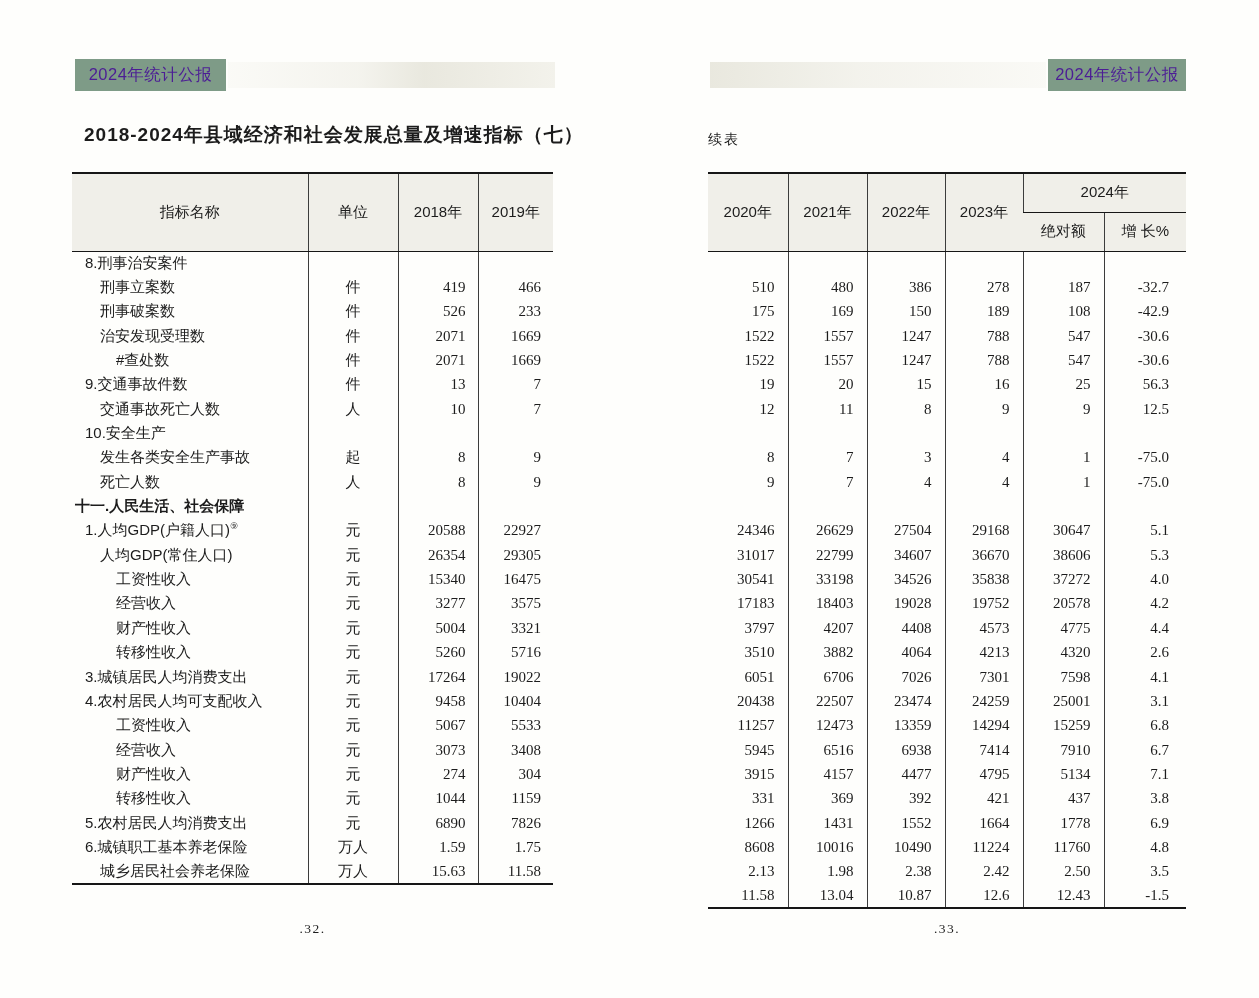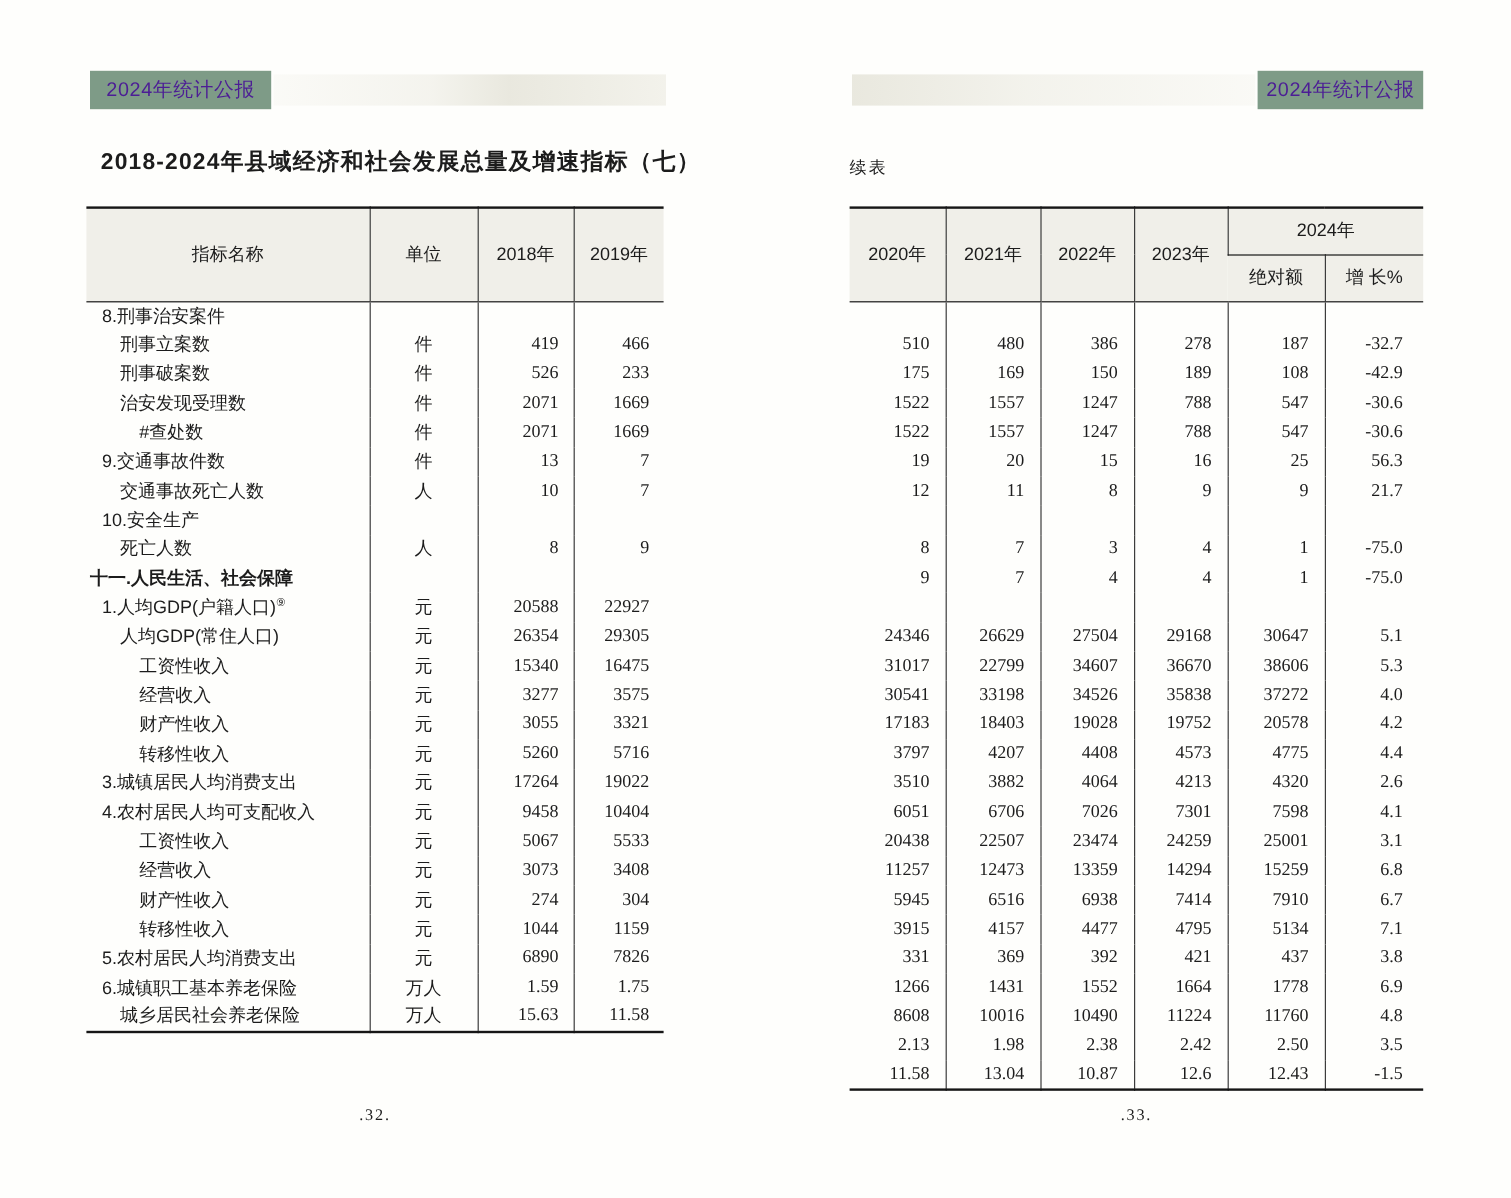--- a/index.html
+++ b/index.html
@@ -154,20 +154,26 @@
         <td class="num-cell">10</td>
         <td class="num-cell">7</td>
       </tr>
       <tr>
         <td class="name-cell ind1">10.安全生产</td>
         <td class="unit-cell"></td>
         <td class="num-cell"></td>
         <td class="num-cell"></td>
       </tr>
       <tr>
+        <td class="name-cell ind2">发生各类安全生产事故</td>
+        <td class="unit-cell">起</td>
+        <td class="num-cell">8</td>
+        <td class="num-cell">9</td>
+      </tr>
+      <tr>
         <td class="name-cell ind2">死亡人数</td>
         <td class="unit-cell">人</td>
         <td class="num-cell">8</td>
         <td class="num-cell">9</td>
       </tr>
       <tr>
         <td class="name-cell ind0">十一.人民生活、社会保障</td>
         <td class="unit-cell"></td>
         <td class="num-cell"></td>
         <td class="num-cell"></td>
@@ -192,21 +198,21 @@
       </tr>
       <tr>
         <td class="name-cell ind3">经营收入</td>
         <td class="unit-cell">元</td>
         <td class="num-cell">3277</td>
         <td class="num-cell">3575</td>
       </tr>
       <tr>
         <td class="name-cell ind3">财产性收入</td>
         <td class="unit-cell">元</td>
-        <td class="num-cell">3055</td>
+        <td class="num-cell">5004</td>
         <td class="num-cell">3321</td>
       </tr>
       <tr>
         <td class="name-cell ind3">转移性收入</td>
         <td class="unit-cell">元</td>
         <td class="num-cell">5260</td>
         <td class="num-cell">5716</td>
       </tr>
       <tr>
         <td class="name-cell ind1">3.城镇居民人均消费支出</td>
@@ -335,21 +341,21 @@
         <td class="num-cell">16</td>
         <td class="num-cell">25</td>
         <td class="num-cell growth">56.3</td>
       </tr>
       <tr>
         <td class="num-cell">12</td>
         <td class="num-cell">11</td>
         <td class="num-cell">8</td>
         <td class="num-cell">9</td>
         <td class="num-cell">9</td>
-        <td class="num-cell growth">21.7</td>
+        <td class="num-cell growth">12.5</td>
       </tr>
       <tr>
         <td class="num-cell"></td>
         <td class="num-cell"></td>
         <td class="num-cell"></td>
         <td class="num-cell"></td>
         <td class="num-cell"></td>
         <td class="num-cell growth"></td>
       </tr>
       <tr>

